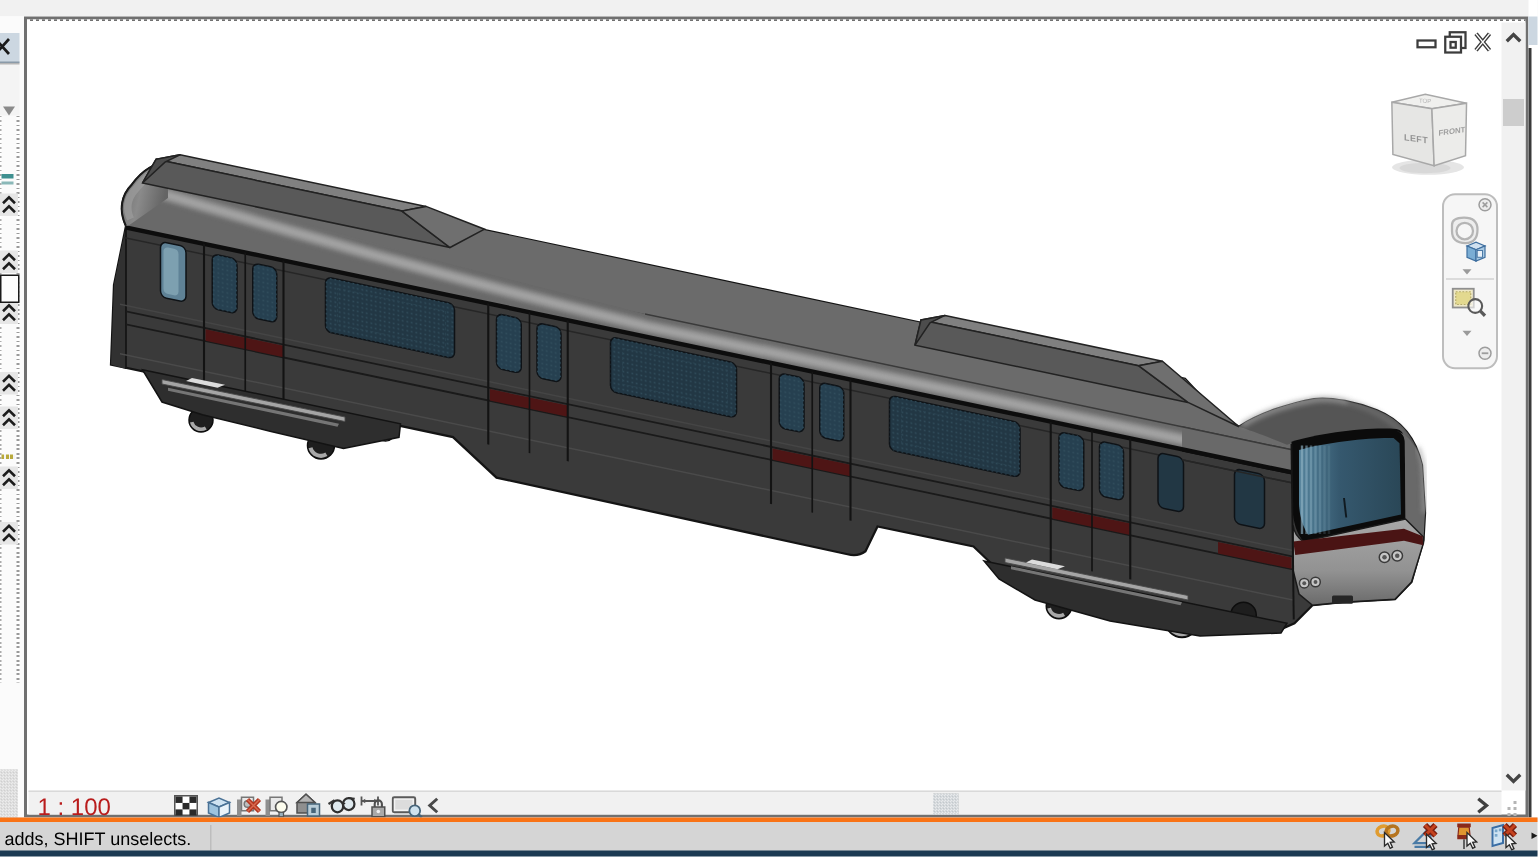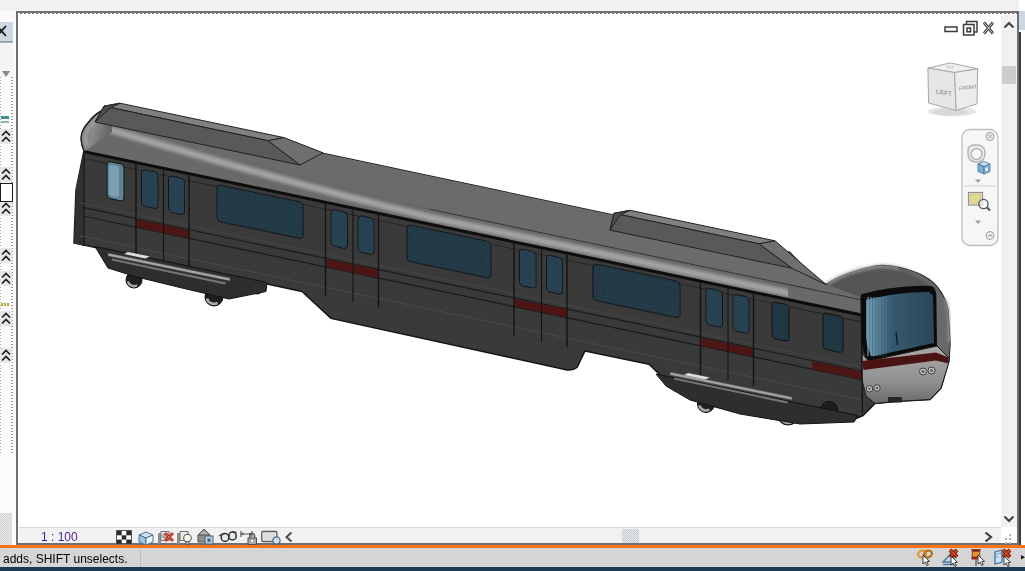--- a/index.html
+++ b/index.html
@@ -7,21 +7,21 @@
 #win{position:absolute;left:16px;top:11px;width:1003px;height:534px;background:#fff;
 border:2px solid #707070;box-sizing:border-box}
 #winline{position:absolute;left:18px;top:13px;width:999px;height:1px;
 background:repeating-linear-gradient(90deg,#fff 0 2px,#707070 2px 4px)}
 #canvas{position:absolute;left:19px;top:15px;width:982px;height:512px;background:#fff;overflow:hidden}
 #vscroll{position:absolute;left:1001px;top:15px;width:16px;height:512px;background:#f1f1f1}
 #vthumb{position:absolute;left:1px;top:51px;width:14px;height:18px;background:#cdcdcd}
 #bottombar{position:absolute;left:19px;top:527px;width:982px;height:16px;background:#f1f1f1;border-top:1px solid #d9d9d9;box-sizing:border-box}
 #hthumb{position:absolute;left:603px;top:1px;width:17px;height:14px;background:#cdcdcd;
 background-image:repeating-conic-gradient(#c2c8cc 0 25%,#e8eaec 0 50%);background-size:2px 2px}
-#scale{position:absolute;left:22px;top:2px;font-size:12px;color:#4c1d95}
+#scale{position:absolute;left:6px;top:2px;font-size:16px;color:#b91c1c}
 #rightedge{position:absolute;left:1019px;top:0;width:6px;height:571px;background:#fff}
 #rblue{position:absolute;left:1019px;top:11px;width:6px;height:19px;background:#ccd7e1}
 #rline{position:absolute;left:1019px;top:32px;width:2px;height:513px;background:#3a3a3a}
 #status{position:absolute;left:0;top:545px;width:1025px;height:22px;background:#d5d5d5;
 border-top:3px solid #f97316}
 #status span{position:absolute;left:3px;top:4px;font-size:12px;color:#000}
 #navy{position:absolute;left:0;top:567px;width:1025px;height:4px;background:#1b3a52}
 </style></head><body>
 <div id="top"></div>
 <div id="leftpanel">

